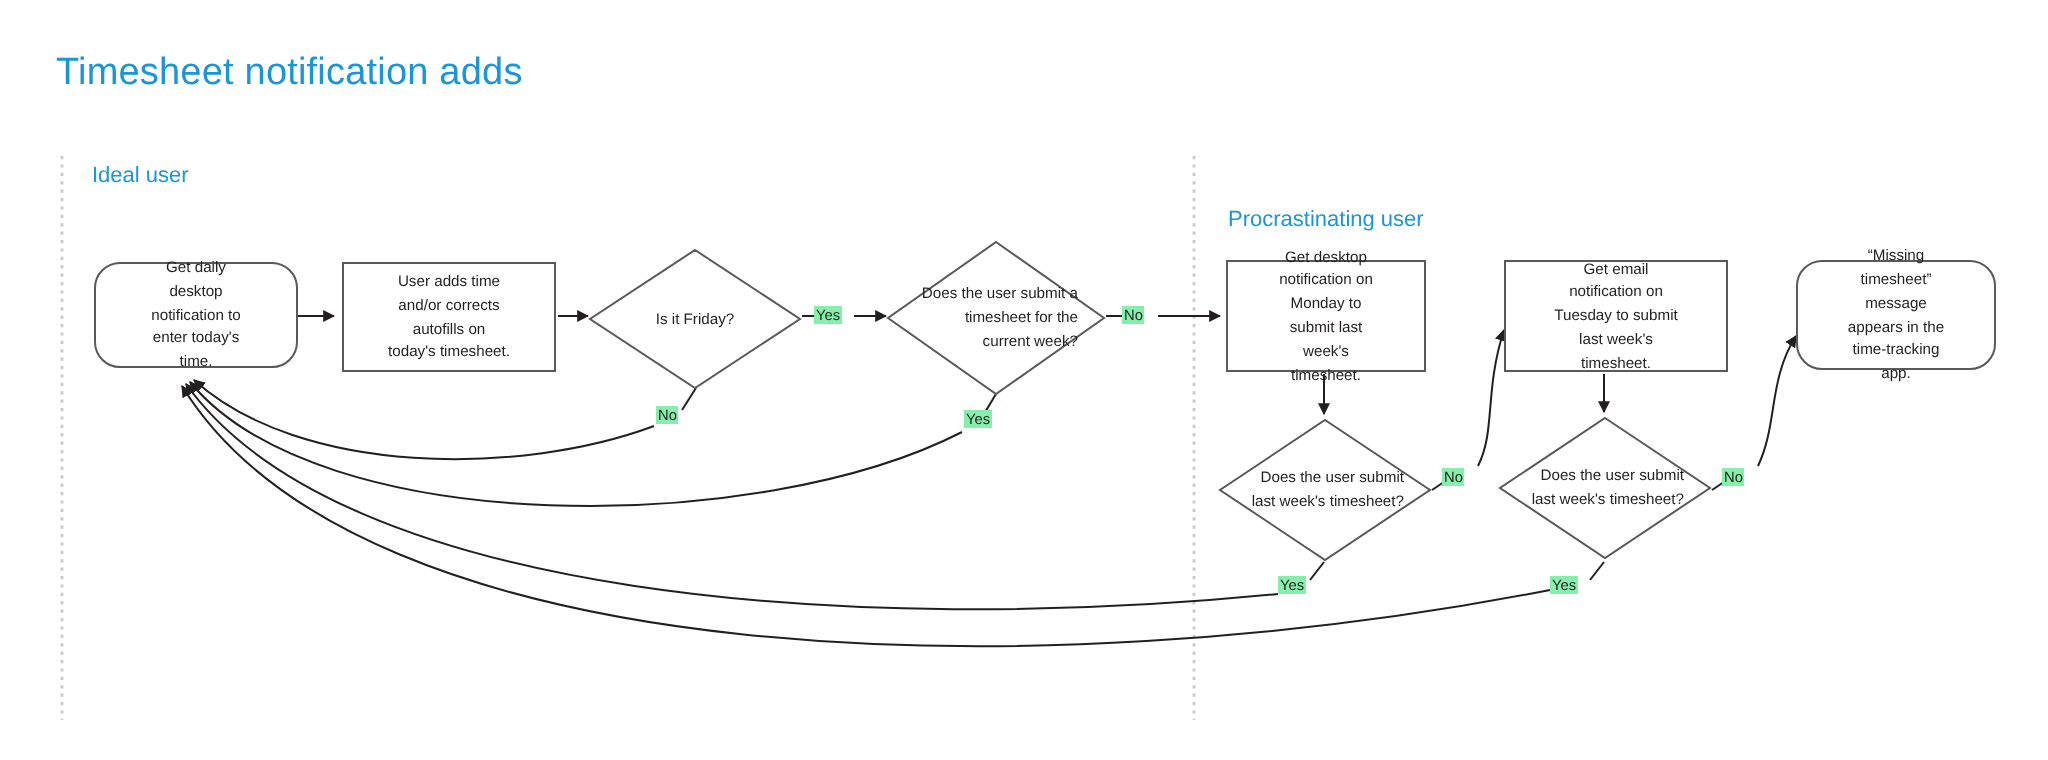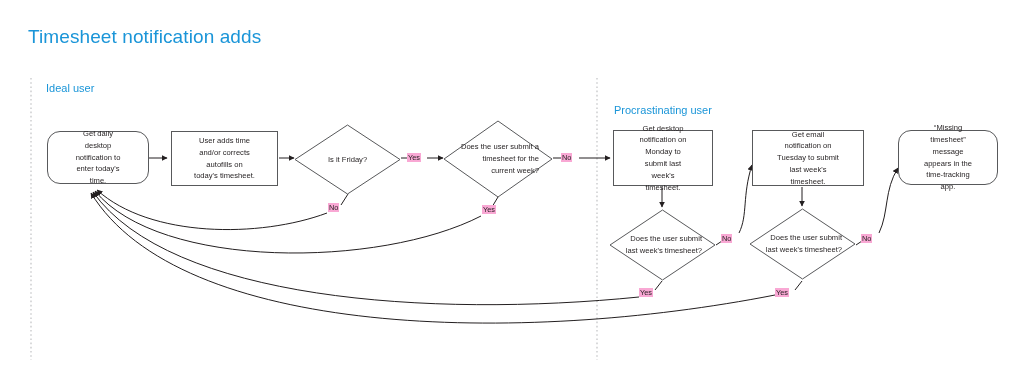--- a/index.html
+++ b/index.html
@@ -78,21 +78,21 @@
     line-height: 1.55;
     color: #231f20;
     padding: 0 14px;
     box-sizing: border-box;
   }
   .edge-label {
     position: absolute;
     font-size: 7.4px;
     color: #231f20;
     white-space: nowrap;
-    background: #f9a8d4;
+    background: #86efac;
     padding: 0 1px;
   }
 </style>
 </head>
 <body>
 
 <svg id="canvas" viewBox="0 0 1024 380" xmlns="http://www.w3.org/2000/svg">
   <defs>
     <marker id="arrow" viewBox="0 0 10 10" refX="9" refY="5" markerWidth="6" markerHeight="6" orient="auto-start-reverse">
       <path d="M 0 0 L 10 5 L 0 10 z" fill="#231f20"></path>

